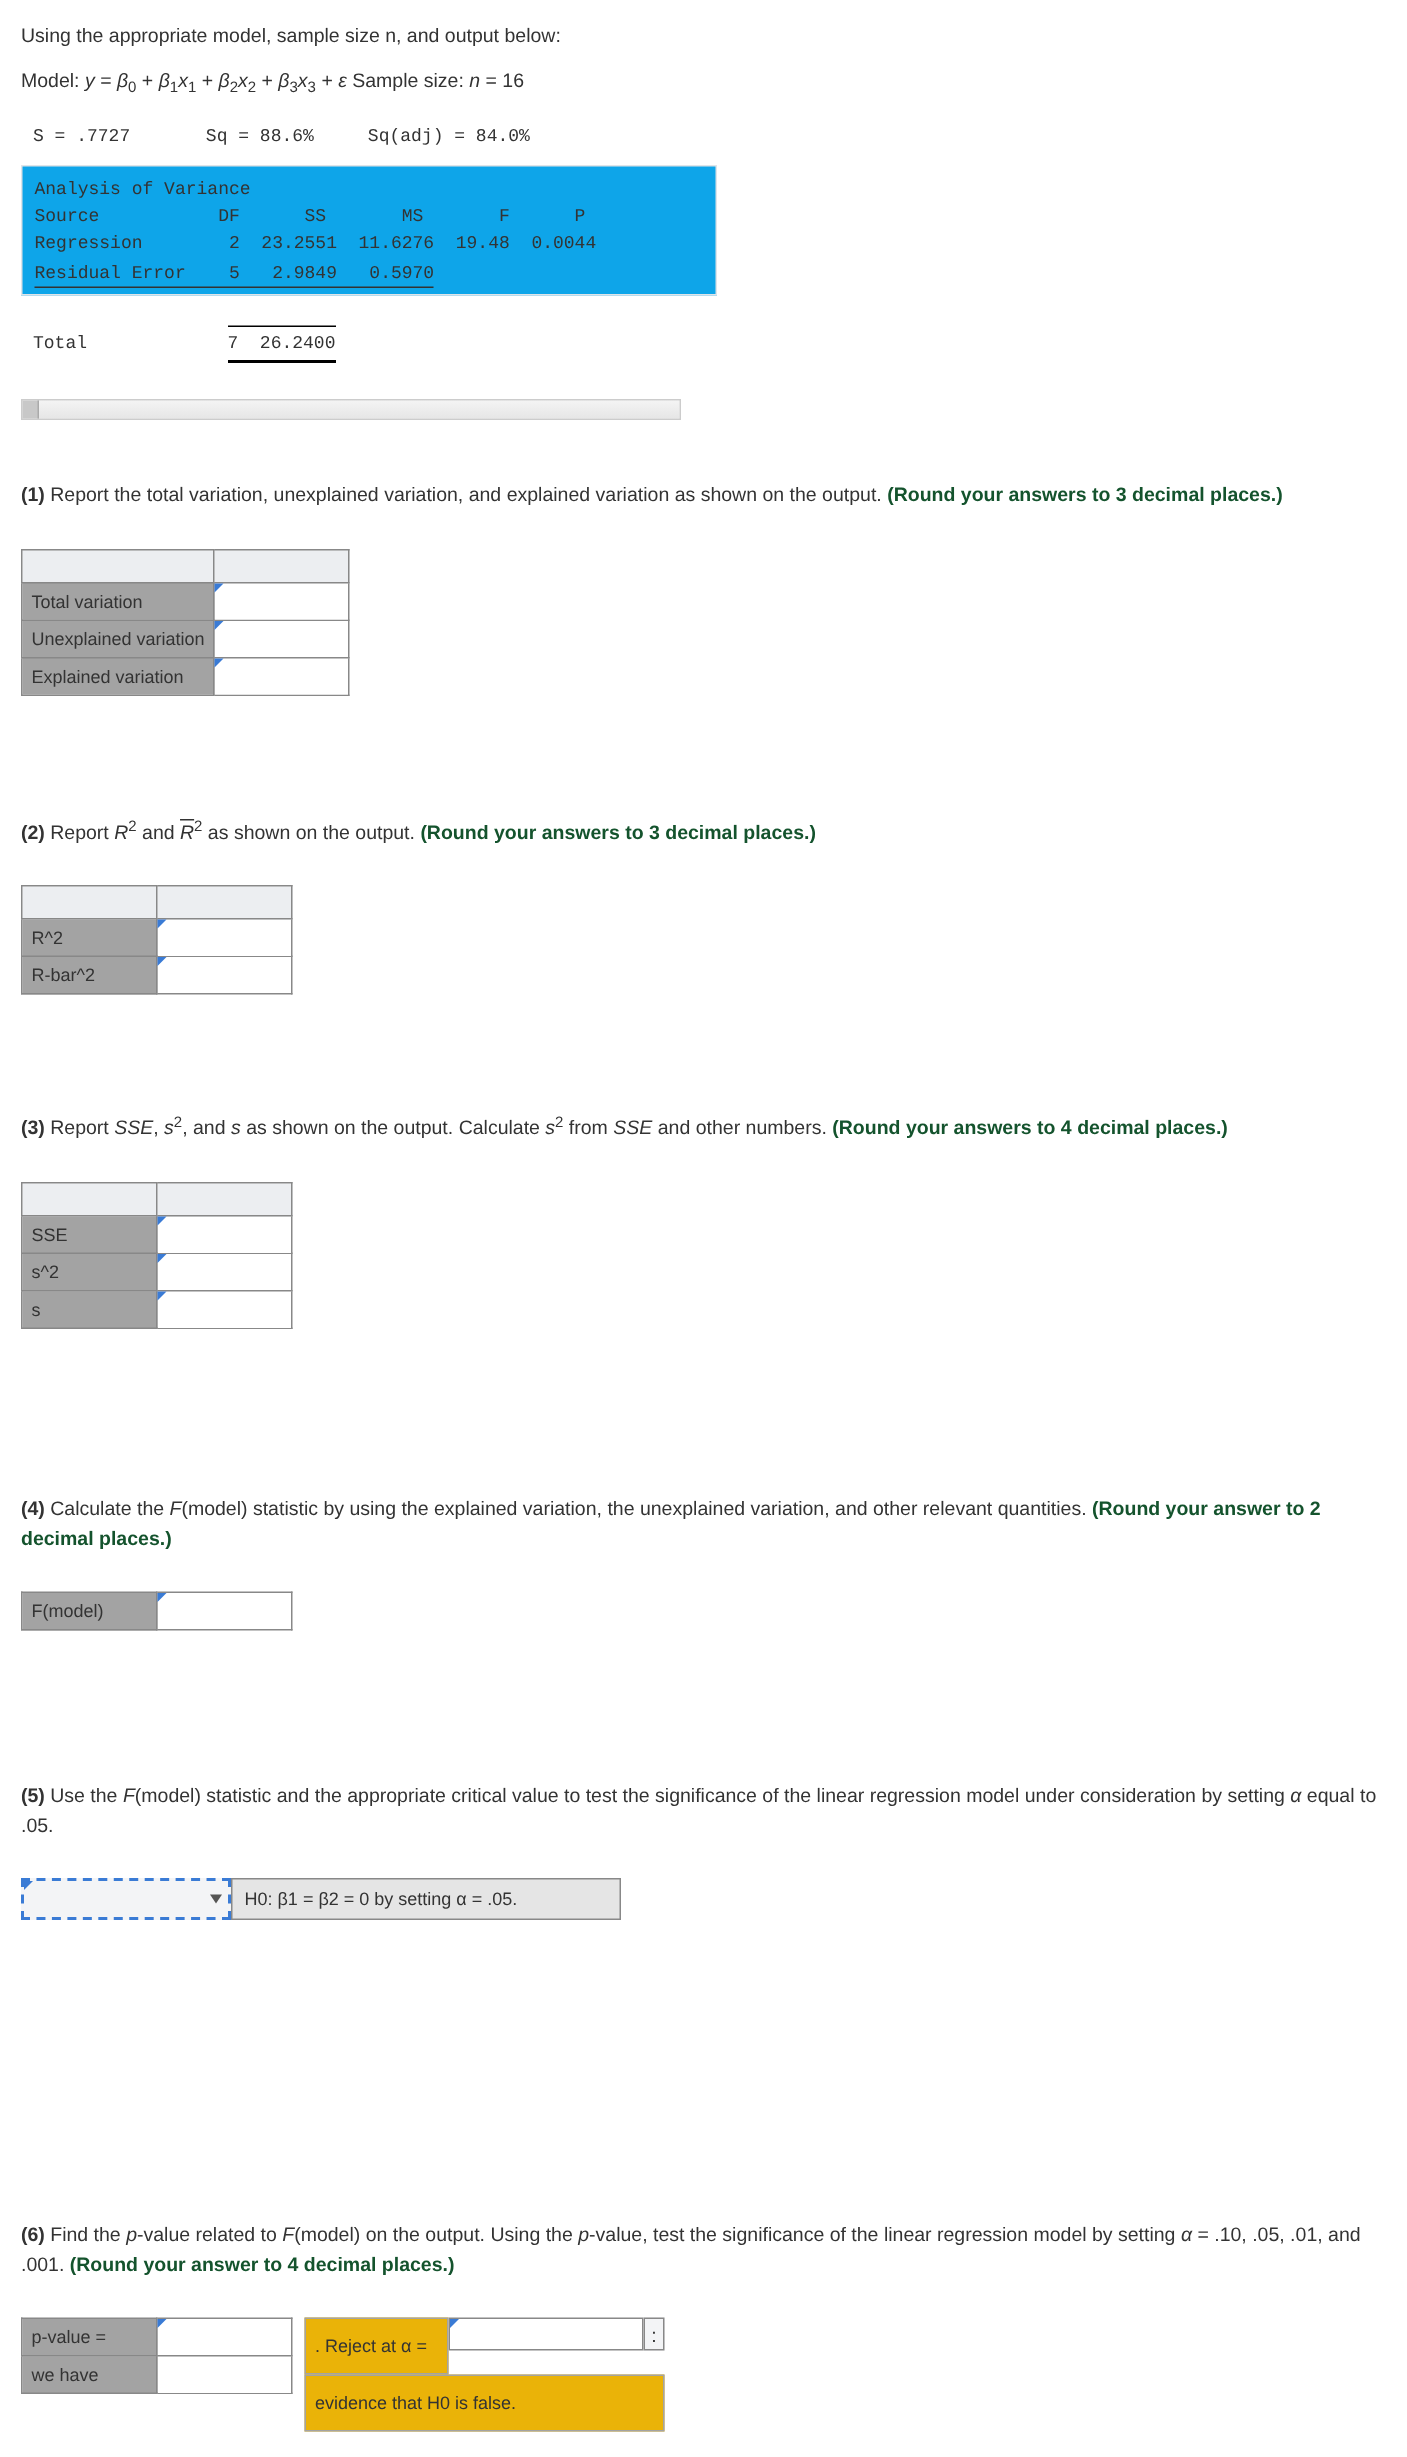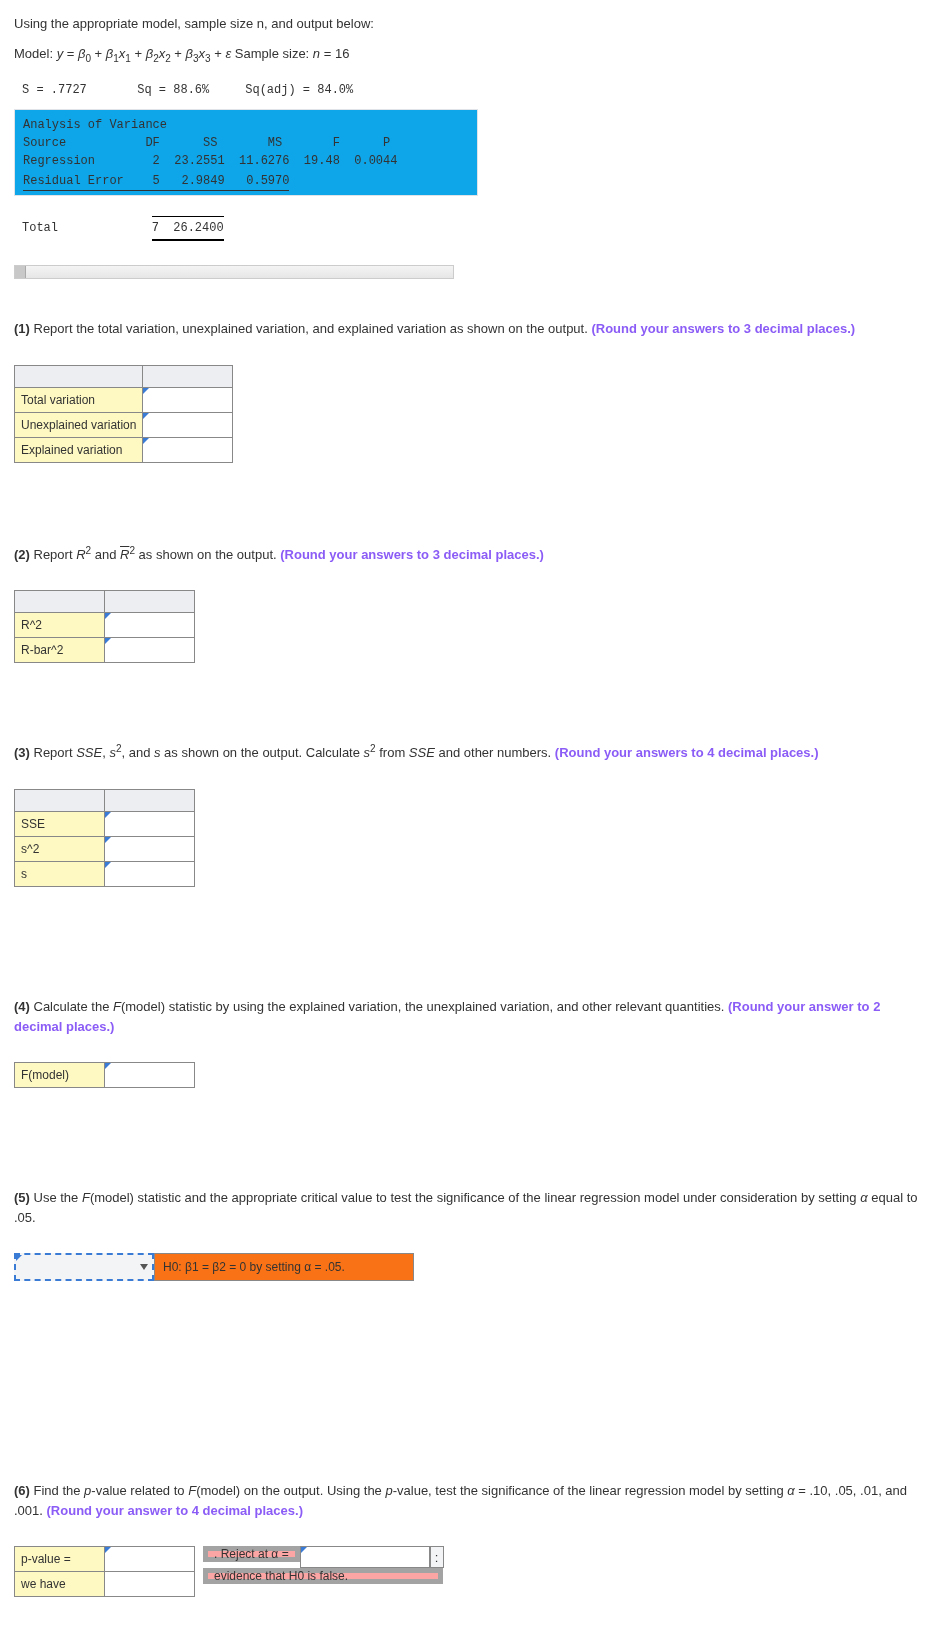--- a/index.html
+++ b/index.html
@@ -47,31 +47,31 @@
       margin-top: 4px;
       position: relative;
     }
     .scroll-stub::before {
       content:"";
       position:absolute; left:0; top:0; bottom:0; width:10px;
       background:#c8c8c8; border-right:1px solid #aaa;
     }
     .question { margin-top: 60px; margin-bottom: 24px; }
     .question.first { margin-top: 40px; }
-    .bold-red { color: #8b5cf6; font-weight: bold; }
+    .bold-red { color: #14532d; font-weight: bold; }
     .bolded { font-weight: bold; }
     .ans-table {
       border-collapse: collapse;
       margin-top: 26px;
       font-size: 12px;
     }
     .ans-table td, .ans-table th {
       border: 1px solid #888;
       padding: 3px 6px;
-      background: #fef9c3;
+      background: #a3a3a3;
       text-align: left;
       min-width: 90px;
       height: 22px;
     }
     .ans-table td.input-cell {
       background: #fff;
       min-width: 90px;
       position: relative;
     }
     .ans-table td.header-cell {
@@ -97,30 +97,30 @@
       display:flex; align-items:center; justify-content:flex-end;
       padding-right:4px;
       font-size:11px;
       position:relative;
     }
     .q5-drop {
       width:0;height:0;border-left:4px solid transparent;border-right:4px solid transparent;border-top:6px solid #555;margin-left:4px;
     }
     .q5-text {
       border: 1px solid #888;
-      background: #f97316;
+      background: #e5e5e5;
       padding: 4px 8px;
       font-size: 12px;
       width: 260px;
     }
     .q6-wrap {
       display:flex; gap: 8px; margin-top: 26px; align-items:flex-start;
     }
     .q6b-row { display:flex; align-items:stretch; }
-    .q6b-lbl { border:5px solid #a3a3a3; background:#fca5a5; padding:3px 6px; font-size:12px; min-width:96px; height:16px; display:flex; align-items:center; }
+    .q6b-lbl { border:1px solid #a3a3a3; background:#eab308; padding:3px 6px; font-size:12px; min-width:96px; height:38px; display:flex; align-items:center; }
     .q6b-inp { border:1px solid #888; background:#fff; min-width:130px; height:22px; position:relative; }
     .q6b-sel { border:1px solid #888; background:#f3f4f6; width:14px; height:22px; display:flex; align-items:center; justify-content:center; }
     .rbar { text-decoration: overline; font-style: italic; }
     .ssline .mono { display:block; }
     .dbl-underline { border-bottom: 1px solid #333; }
   </style>
 </head>
 <body>
 
 <div class="intro">Using the appropriate model, sample size n, and output below:</div>

